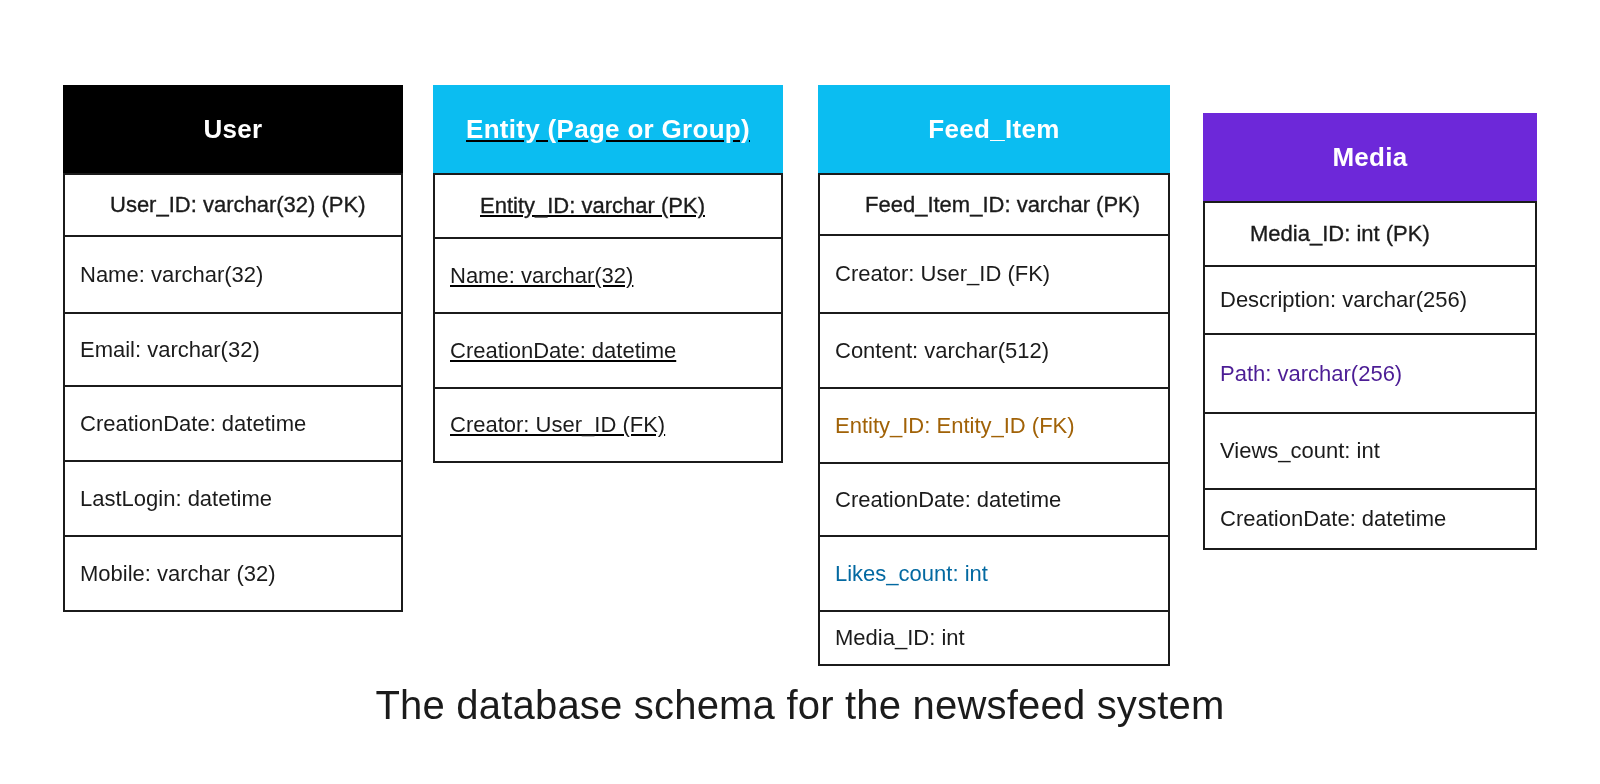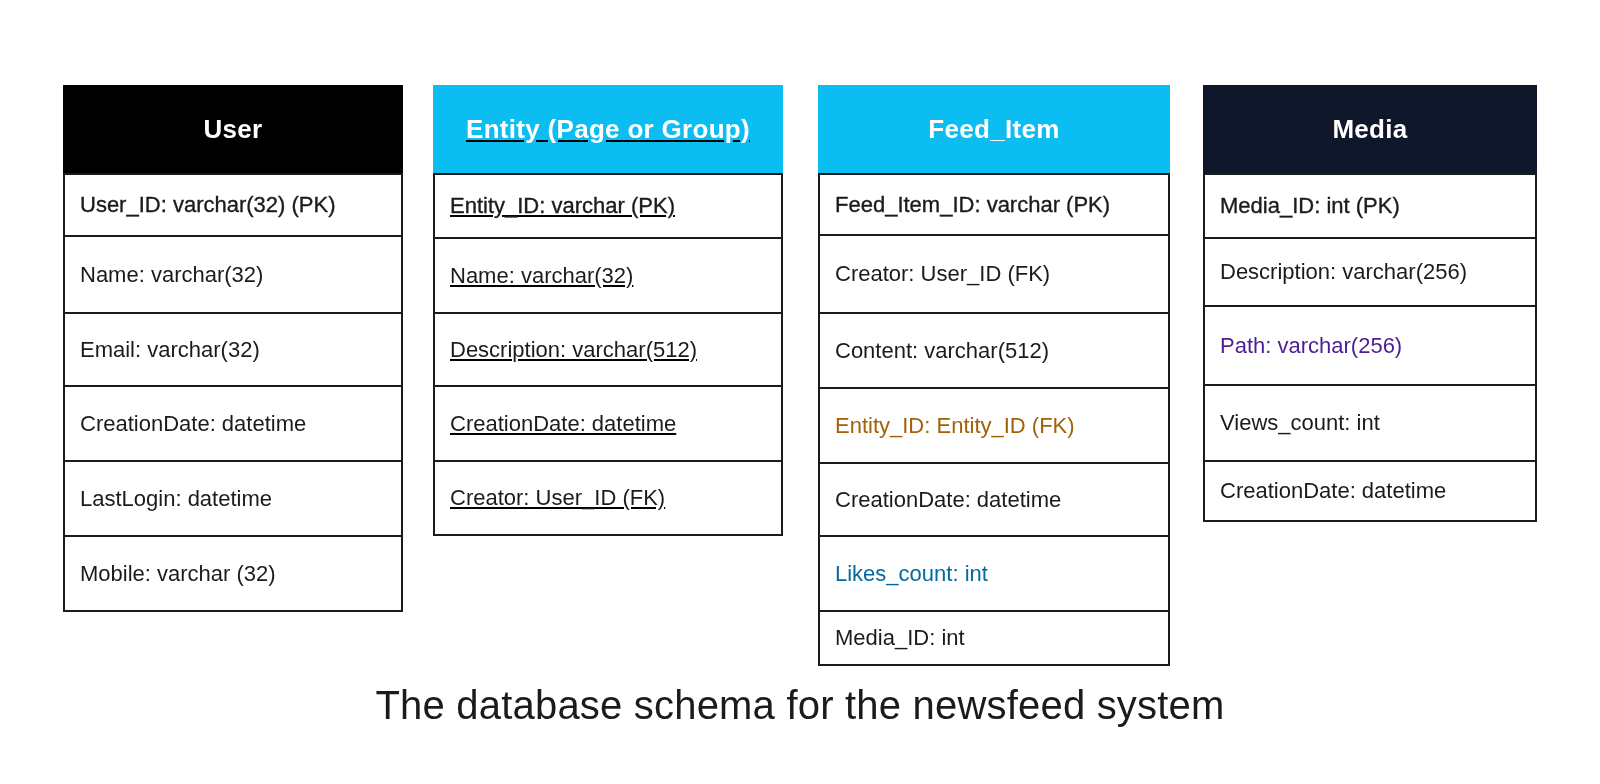--- a/index.html
+++ b/index.html
@@ -41,20 +41,21 @@
     padding-left: 15px;
     padding-right: 4px;
     font-size: 22px;
     color: #1b1b1b;
     border-top: 2px solid #1b1b1b;
     white-space: nowrap;
     overflow: hidden;
   }
   .row:first-child {
     border-top: none;
+    margin-left: 30px;
   }
   .row.pk {
     font-weight: 500;
     -webkit-text-stroke: 0.35px currentColor;
   }
   .caption {
     position: absolute;
     top: 683px;
     left: 0;
     width: 1600px;
@@ -78,39 +79,38 @@
           <div class="row" style="height: 75px; border-color: rgb(27, 27, 27); color: rgb(27, 27, 27);">CreationDate: datetime</div>
           <div class="row" style="height: 75px; border-color: rgb(27, 27, 27); color: rgb(27, 27, 27);">LastLogin: datetime</div>
           <div class="row" style="height: 75px; border-color: rgb(27, 27, 27); color: rgb(27, 27, 27);">Mobile: varchar (32)</div>
         </div>
       </div>
       <div class="table" style="left: 433px; width: 350px; text-decoration: underline;">
         <div class="table-header" style="background: rgb(11, 189, 241); color: rgb(255, 255, 255);">Entity (Page or Group)</div>
         <div class="rows" style="border-color: rgb(27, 27, 27);">
           <div class="row pk" style="height: 62px; border-color: rgb(27, 27, 27); color: rgb(27, 27, 27);">Entity_ID: varchar (PK)</div>
           <div class="row" style="height: 75px; border-color: rgb(27, 27, 27); color: rgb(27, 27, 27);">Name: varchar(32)</div>
-          <div class="row" style="height: 73px; border-color: rgb(27, 27, 27); color: rgb(27, 27, 27);">Description: varchar(512)</div>
           <div class="row" style="height: 75px; border-color: rgb(27, 27, 27); color: rgb(27, 27, 27);">CreationDate: datetime</div>
           <div class="row" style="height: 74px; border-color: rgb(27, 27, 27); color: rgb(27, 27, 27);">Creator: User_ID (FK)</div>
         </div>
       </div>
       <div class="table" style="left: 818px; width: 352px;">
         <div class="table-header" style="background: rgb(11, 189, 241); color: rgb(255, 255, 255);">Feed_Item</div>
         <div class="rows" style="border-color: rgb(27, 27, 27);">
           <div class="row pk" style="height: 59px; border-color: rgb(27, 27, 27); color: rgb(27, 27, 27);">Feed_Item_ID: varchar (PK)</div>
           <div class="row" style="height: 78px; border-color: rgb(27, 27, 27); color: rgb(27, 27, 27);">Creator: User_ID (FK)</div>
           <div class="row" style="height: 75px; border-color: rgb(27, 27, 27); color: rgb(27, 27, 27);">Content: varchar(512)</div>
           <div class="row" style="height: 75px; border-color: rgb(27, 27, 27); color: #a16207;">Entity_ID: Entity_ID (FK)</div>
           <div class="row" style="height: 73px; border-color: rgb(27, 27, 27); color: rgb(27, 27, 27);">CreationDate: datetime</div>
           <div class="row" style="height: 75px; border-color: rgb(27, 27, 27); color: #0369a1; text-align: center;">Likes_count: int</div>
           <div class="row" style="height: 54px; border-color: rgb(27, 27, 27); color: rgb(27, 27, 27);">Media_ID: int</div>
         </div>
       </div>
       <div class="table" style="left: 1203px; width: 334px;">
-        <div class="table-header" style="background: #0f172a; color: rgb(255, 255, 255);">Media</div>
+        <div class="table-header" style="background: #6d28d9; color: rgb(255, 255, 255); margin-top: 28px;">Media</div>
         <div class="rows" style="border-color: rgb(27, 27, 27);">
           <div class="row pk" style="height: 62px; border-color: rgb(27, 27, 27); color: rgb(27, 27, 27);">Media_ID: int (PK)</div>
           <div class="row" style="height: 68px; border-color: rgb(27, 27, 27); color: rgb(27, 27, 27);">Description: varchar(256)</div>
           <div class="row" style="height: 79px; border-color: rgb(27, 27, 27); color: #4c1d95;">Path: varchar(256)</div>
           <div class="row" style="height: 76px; border-color: rgb(27, 27, 27); color: rgb(27, 27, 27);">Views_count: int</div>
           <div class="row" style="height: 60px; border-color: rgb(27, 27, 27); color: rgb(27, 27, 27);">CreationDate: datetime</div>
         </div>
       </div>
     </div>
   <div class="caption">The database schema for the newsfeed system</div>

